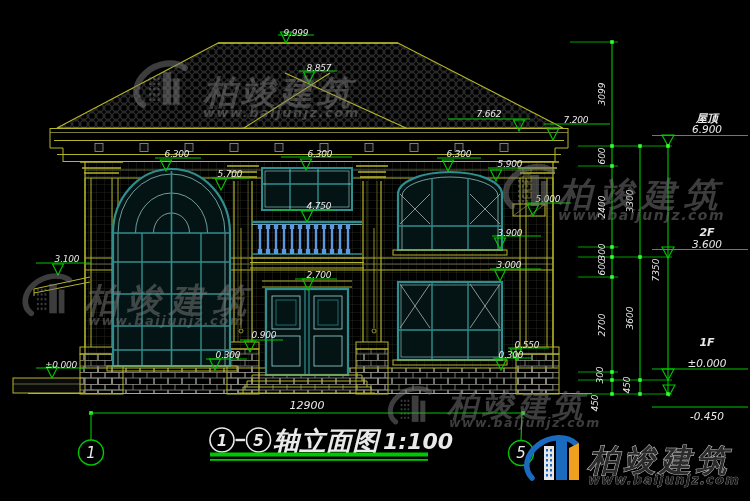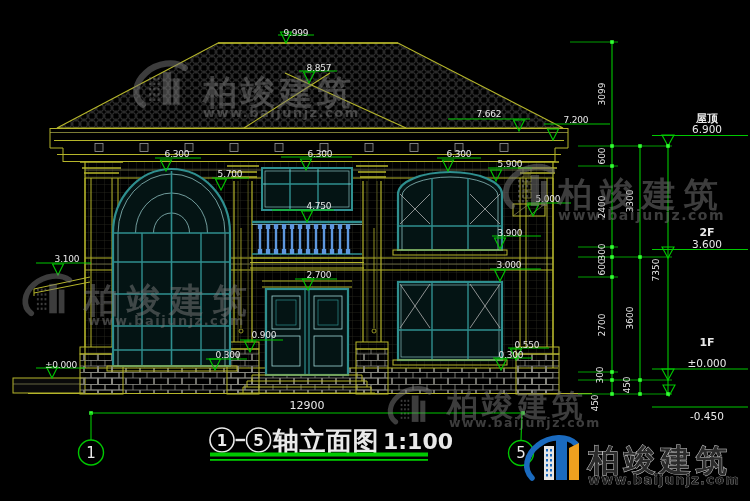--- a/index.html
+++ b/index.html
@@ -1,17 +1,17 @@
 <!DOCTYPE html>
 <html><head>
 <meta charset="utf-8">
 <style>
   html,body{margin:0;padding:0;background:#000;}
   .stage{position:relative;width:750px;height:501px;background:#000;overflow:hidden;
-         font-family:"DejaVu Sans",sans-serif;}
+         font-family:"DejaVu Sans",sans-serif;font-style:italic;}
   svg{display:block;}
   text{font-family:"DejaVu Sans","Liberation Sans",sans-serif;}
 </style>
 </head>
 <body>
 
 <div class="stage">
 <svg id="cad" width="750" height="501" viewBox="0 0 750 501">
   <defs>
     <pattern id="rooftile" width="8" height="8" patternUnits="userSpaceOnUse">

